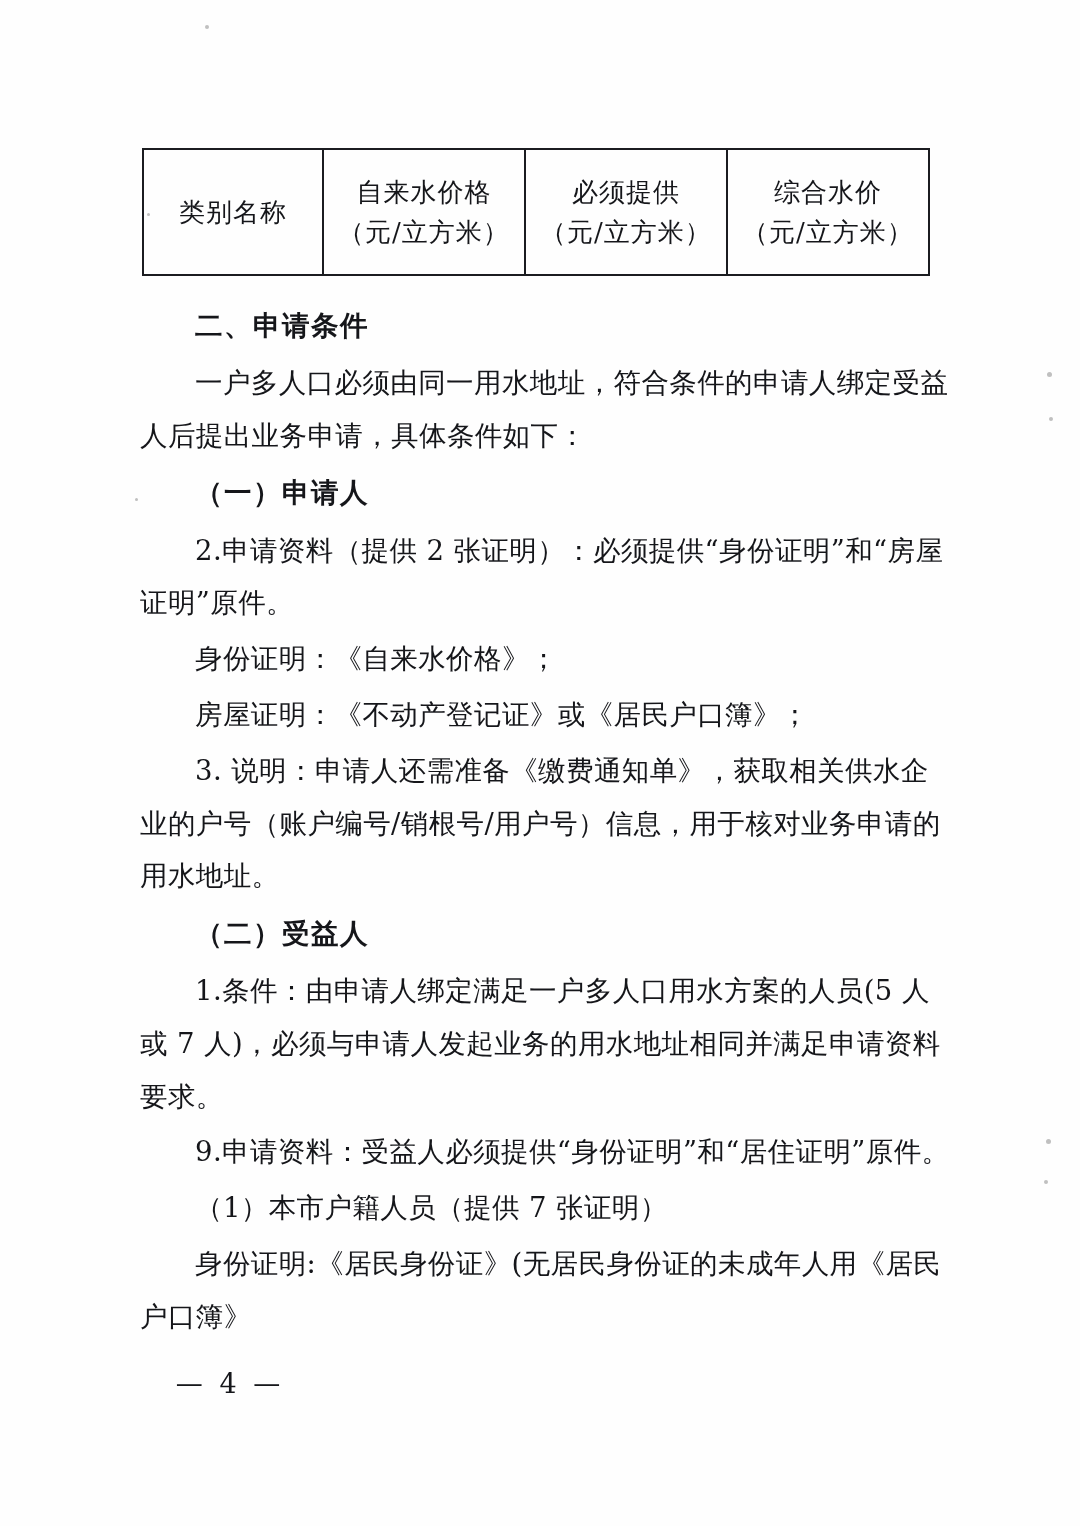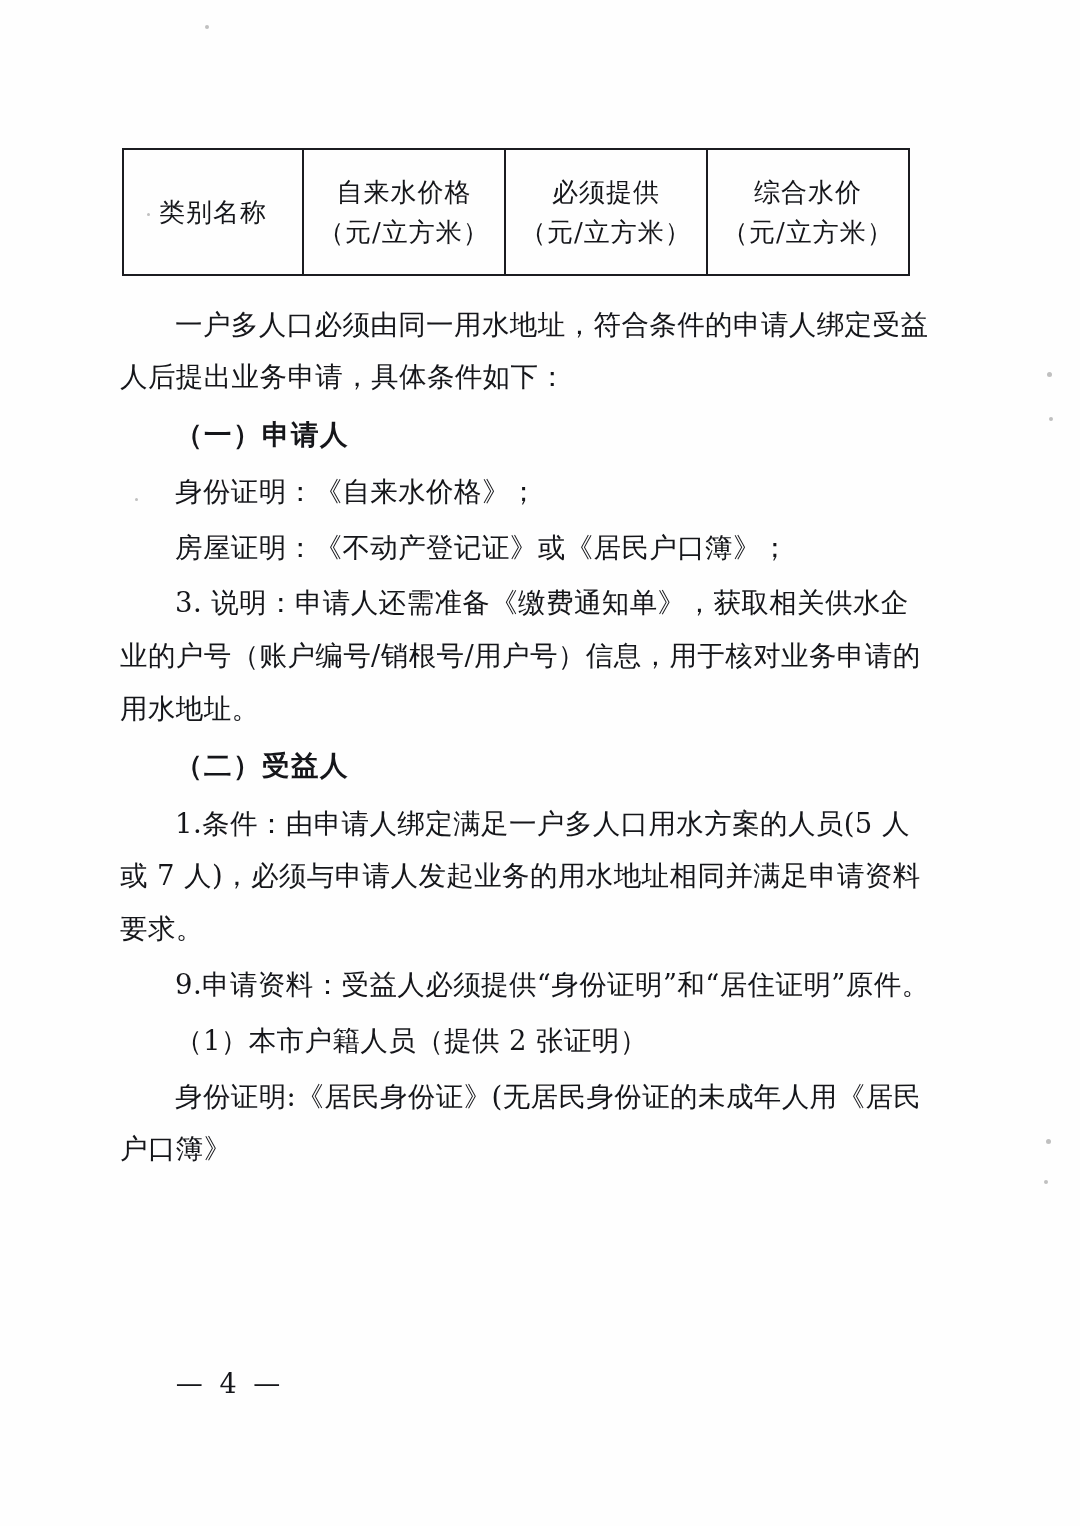--- a/index.html
+++ b/index.html
@@ -24,21 +24,21 @@
   }
   
   .speck {
     position: absolute;
     background: #8d8d8d;
     border-radius: 50%;
     opacity: .55;
   }
   .content {
     position: absolute;
-    left: 120px;
+    left: 140px;
     top: 148px;
     width: 812px;
   }
   table.rate-table {
     border-collapse: collapse;
     width: 778px;
     margin-left: 2px;
     table-layout: fixed;
   }
   table.rate-table td {
@@ -131,29 +131,31 @@
           </td>
           <td class="head-cell" style="width:200px;">
             <span class="l1">综合水价</span>
             <span class="l2">（元/立方米）</span>
           </td>
         </tr>
       </tbody>
     </table>
 
     <div class="body-text">
+      <p class="heading">二、申请条件</p>
       <p class="para">一户多人口必须由同一用水地址，符合条件的申请人绑定受益人后提出业务申请，具体条件如下：</p>
       <p class="heading">（一）申请人</p>
+      <p class="para">2.申请资料（提供 2 张证明）：必须提供“身份证明”和“房屋证明”原件。</p>
       <p class="para">身份证明：《自来水价格》；</p>
       <p class="para">房屋证明：《不动产登记证》或《居民户口簿》；</p>
       <p class="para">3. 说明：申请人还需准备《缴费通知单》，获取相关供水企业的户号（账户编号/销根号/用户号）信息，用于核对业务申请的用水地址。</p>
       <p class="heading">（二）受益人</p>
       <p class="para">1.条件：由申请人绑定满足一户多人口用水方案的人员(5 人或 7 人)，必须与申请人发起业务的用水地址相同并满足申请资料要求。</p>
       <p class="para">9.申请资料：受益人必须提供“身份证明”和“居住证明”原件。</p>
-      <p class="para">（1）本市户籍人员（提供 2 张证明）</p>
+      <p class="para">（1）本市户籍人员（提供 7 张证明）</p>
       <p class="para">身份证明:《居民身份证》(无居民身份证的未成年人用《居民户口簿》</p>
     </div>
 
   </div>
 
   <div class="pagenum">
     <span class="pagenum-inner">— 4 —</span>
   </div>
 
 </div>

